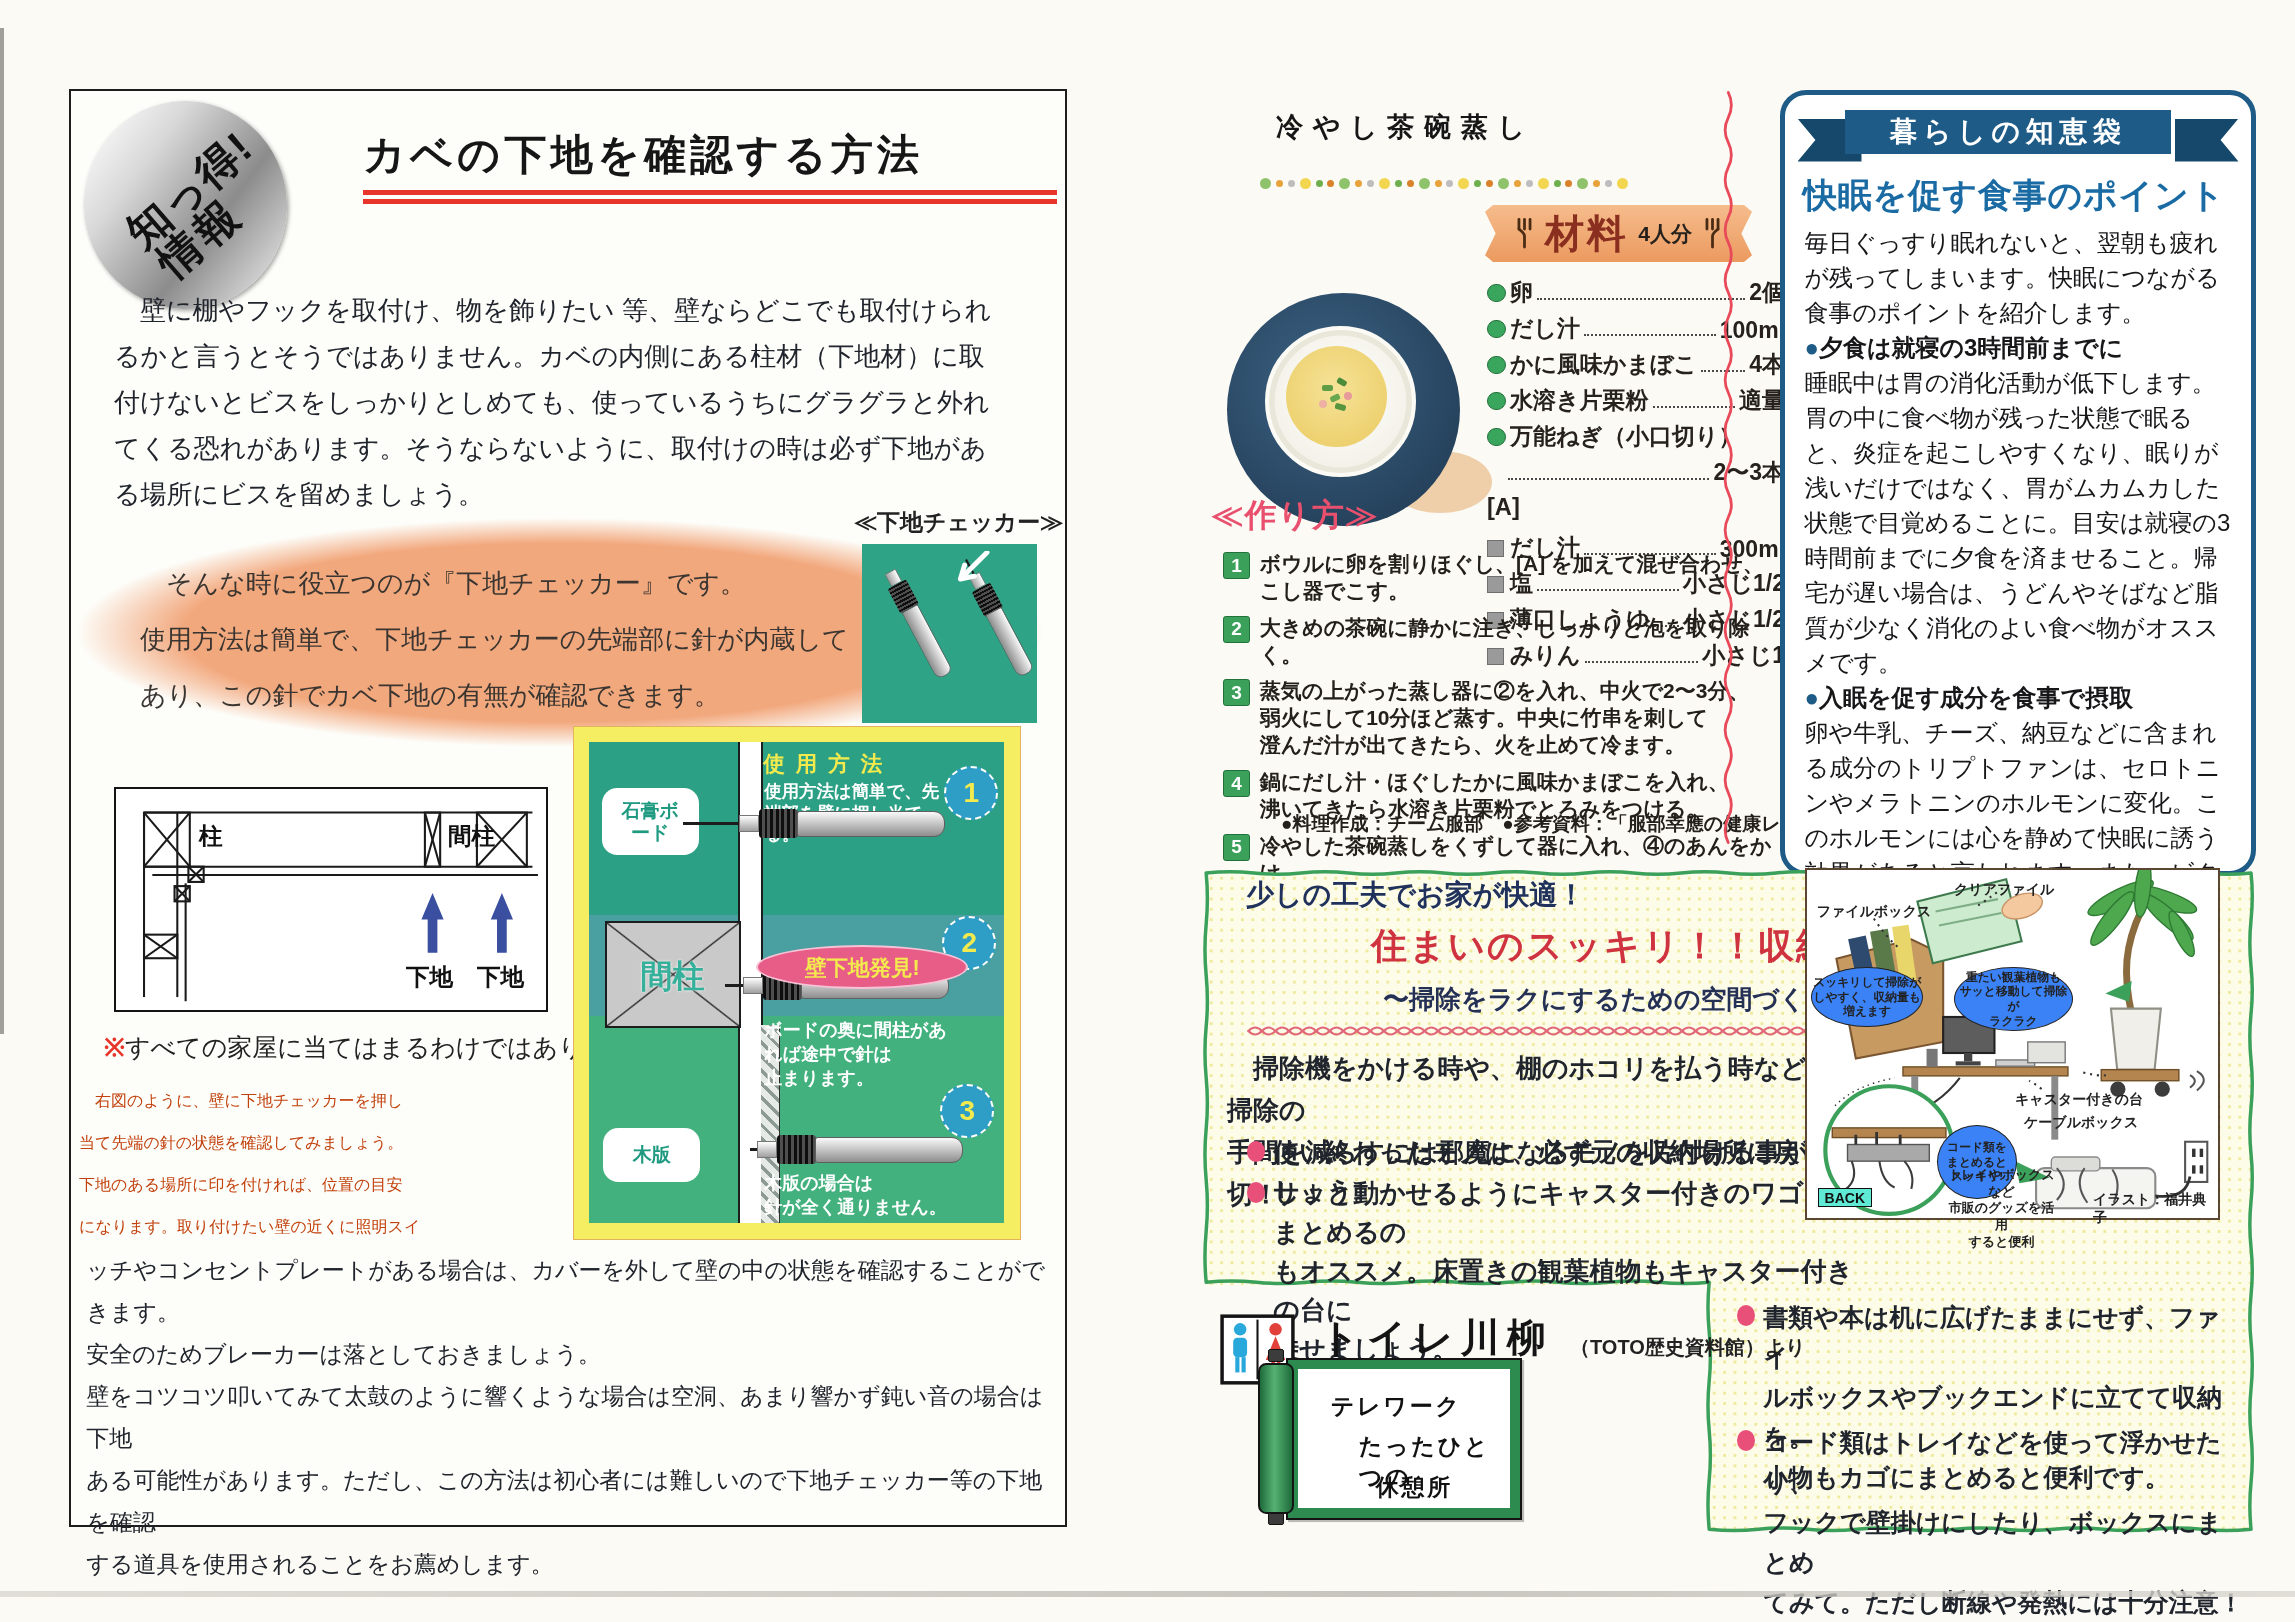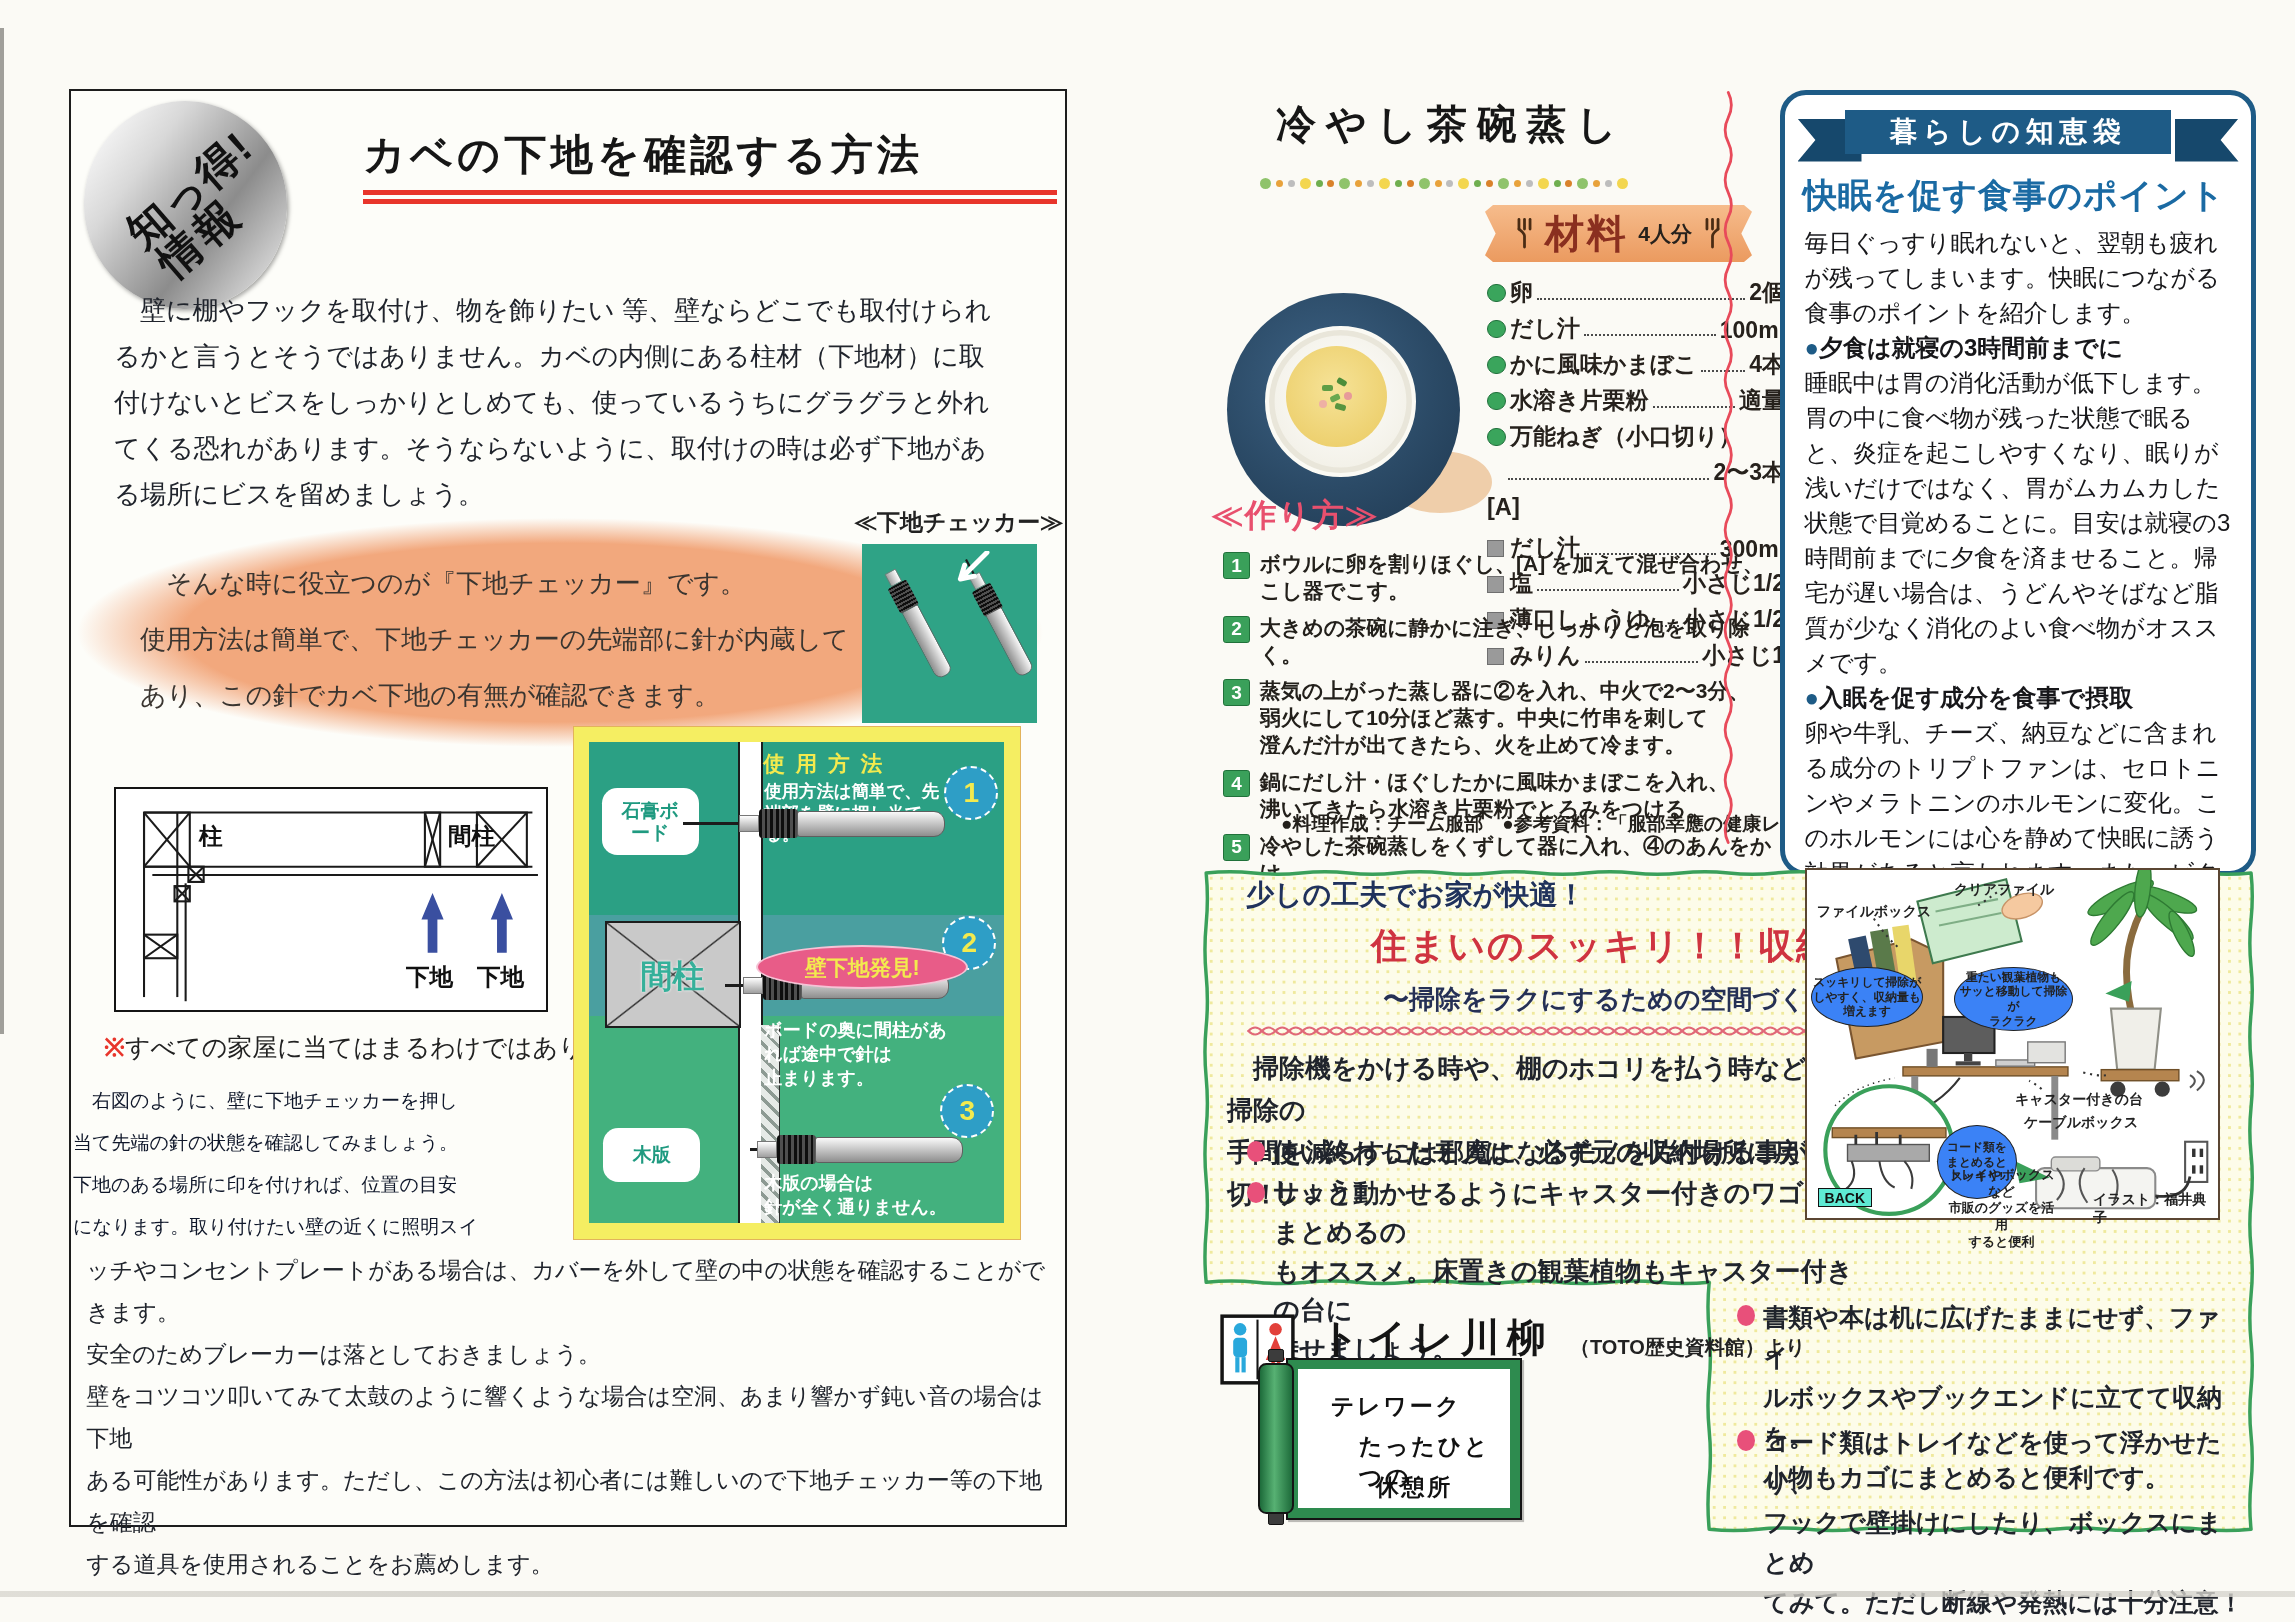--- a/index.html
+++ b/index.html
@@ -63,25 +63,25 @@
   .usage-intro{position:absolute;left:175px;top:39px;width:180px;font-size:17.4px;line-height:21.5px;color:#fff;font-weight:bold;}
   .u-cap{position:absolute;font-size:18px;line-height:24px;color:#fff;font-weight:bold;}
   .u-circle{position:absolute;width:50px;height:50px;border-radius:50%;background:#2e9ec6;border:2.8px dashed #fff;
       display:flex;align-items:center;justify-content:center;font-size:28px;font-weight:900;color:#f3ea4e;}
   .u-found{position:absolute;left:167px;top:203px;width:208px;height:40px;border-radius:50%;
       background:#e85c88;border:2.1px solid #f6c3d6;display:flex;align-items:center;justify-content:center;
       font-size:21.5px;font-weight:900;color:#f3ea4e;}
   .u-bubble{position:absolute;background:#fff;border-radius:15.3px;display:flex;align-items:center;justify-content:center;
       font-size:19px;font-weight:900;color:#1f9a80;text-align:center;line-height:22px;}
 
-  .lp-bodycol{left:2px;top:989px;width:486px;font-size:19px;line-height:42px;color:#0f172a;font-weight:500;}
+  .lp-bodycol{left:8px;top:989px;width:486px;font-size:16px;line-height:42px;color:#c2410c;font-weight:500;}
   .lp-bodyfull{left:15.3px;top:1158px;width:966px;font-size:23px;line-height:42px;color:#20242c;font-weight:500;}
 
   
-  .rc-title{left:1276px;top:97px;font-size:40px;font-weight:900;letter-spacing:9.7px;color:#161616;}
+  .rc-title{left:1276px;top:109px;font-size:27px;font-weight:900;letter-spacing:9.7px;color:#161616;}
   .garland{left:1260px;top:175px;width:416px;height:16.7px;display:flex;align-items:center;gap:4.9px;}
   .garland span{display:inline-block;border-radius:50%;}
   .photo-plate{left:1227px;top:293px;width:233px;height:233px;border-radius:50%;
       background:radial-gradient(circle at 42% 38%,#3d6284 0%,#2b4a66 55%,#1f3850 100%);}
   .photo-warm{left:1388px;top:451px;width:104px;height:62px;border-radius:50%;background:#edc9a2;opacity:.9;}
   .photo-cup{left:1265px;top:326px;width:143px;height:143px;border-radius:50%;
       background:radial-gradient(circle at 50% 45%,#ffffff 0%,#f3f1e8 70%,#d9d6c8 100%);
       border:4.2px solid #fbfaf4;box-shadow:inset 0 0 0 5.6px #e9e6da;}
   .photo-custard{left:1286px;top:346px;width:101px;height:101px;border-radius:50%;
       background:radial-gradient(circle at 48% 42%,#f6e398 0%,#edd06e 75%,#dcb84f 100%);}

